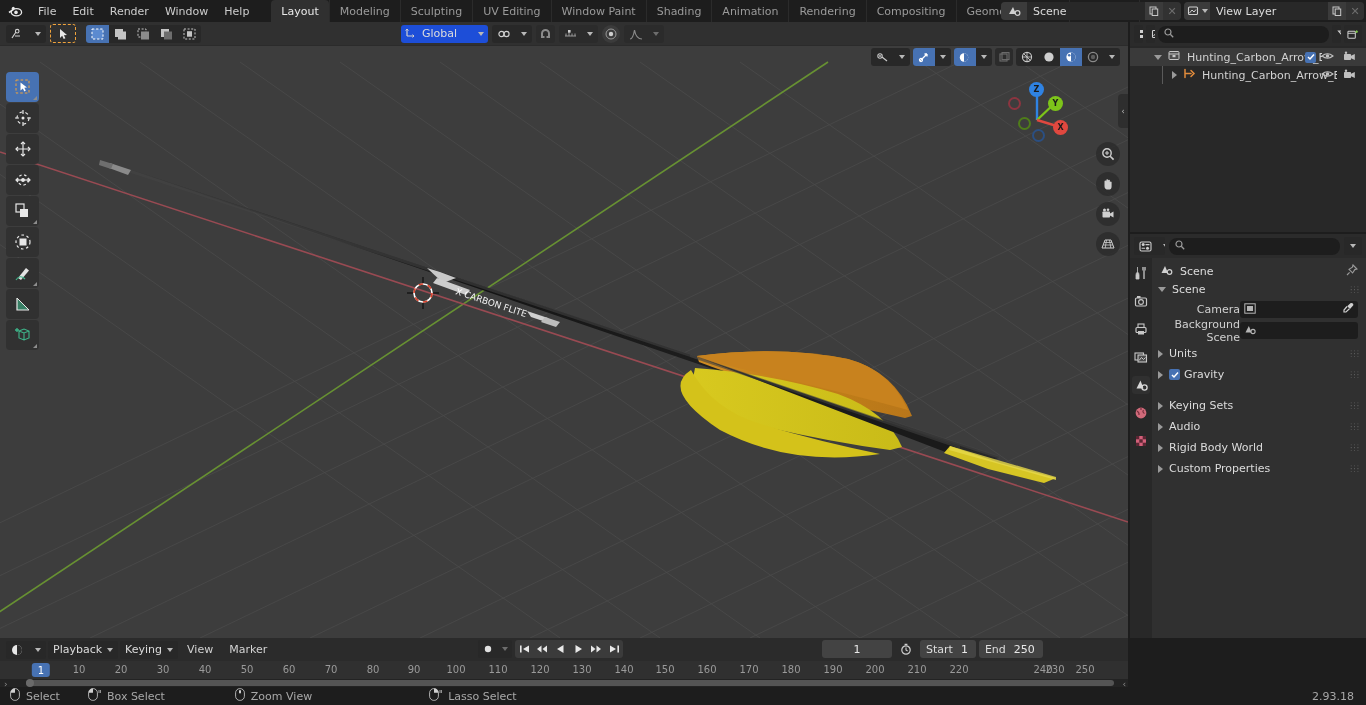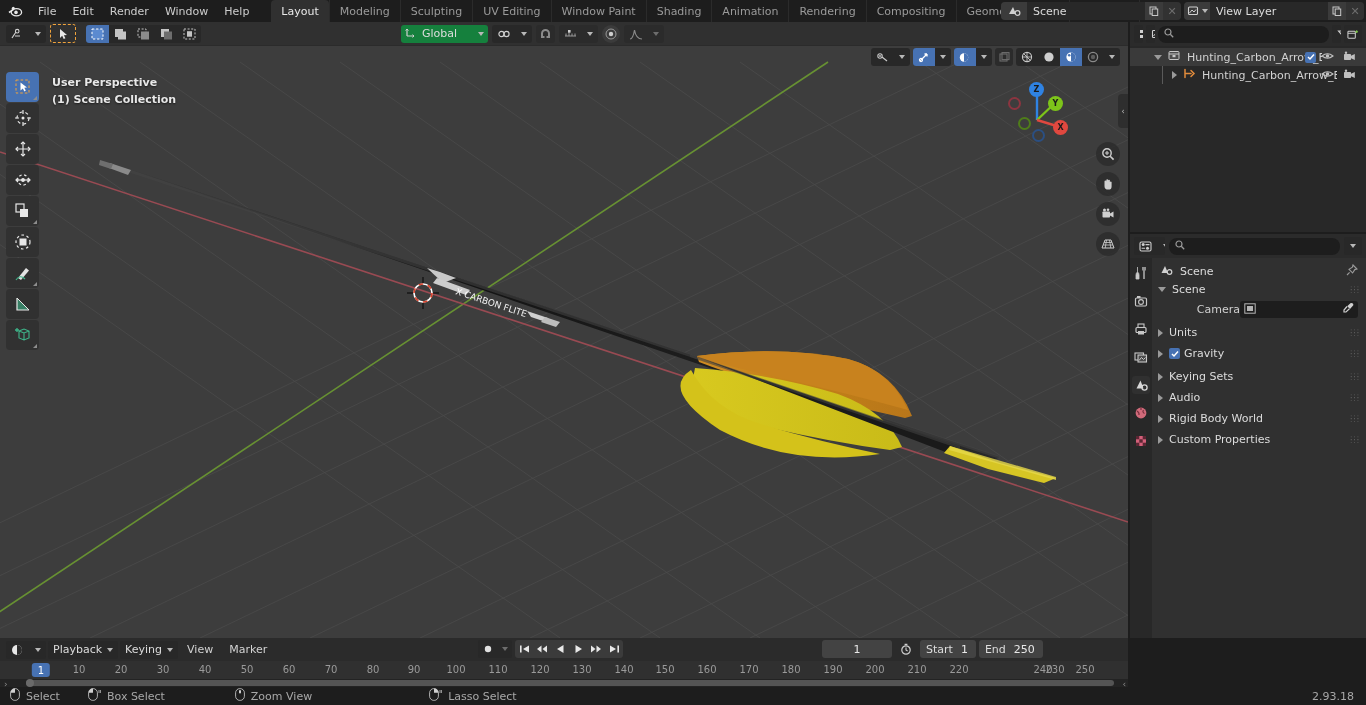--- a/index.html
+++ b/index.html
@@ -45,21 +45,21 @@
   .vp-header {
     position:absolute; left:0; top:0; width:1128px; height:24px;
     background:#2b2b2b; display:flex; align-items:center; padding-left:6px; gap:2px;
   }
   .mode-dd {
     height:18px; background:#282828; border-radius:3px; display:flex; align-items:center;
     padding:0 4px; gap:5px; color:#dcdcdc; font-size:11px; min-width:94px;
   }
   .hdr-menu { height:18px; padding:0 7px; display:flex; align-items:center; color:#d2d2d2; font-size:11px; border-radius:3px;}
   .orient-dd {
-    height:18px; background:#15803d; border-radius:3px; display:flex; align-items:center;
+    height:18px; background:#1d4ed8; border-radius:3px; display:flex; align-items:center;
     padding:0 4px; gap:5px; color:#dcdcdc; font-size:11px;
   }
   .hbtn { height:18px; min-width:18px; background:#282828; border-radius:3px; display:flex; align-items:center; justify-content:center; padding:0 3px;}
   .hbtn.off { background:#2b2b2b; }
   .hgrp { display:flex; align-items:center; background:#282828; border-radius:3px; overflow:hidden; height:18px;}
   .hgrp > div { height:18px; display:flex; align-items:center; justify-content:center; padding:0 5px;}
   .hgrp > div.on { background:#4772b3;}
   .arrow-dn { width:0;height:0;border-left:3px solid transparent;border-right:3px solid transparent;border-top:4px solid #b8b8b8;}
 
   .vp-overlay-text { position:absolute; left:52px; top:54px; color:#e8e8e8; font-size:11px; text-shadow:0 1px 2px #00000099;}
@@ -404,24 +404,20 @@
               <circle cx="6" cy="6" r="4.6" fill="none" stroke="#8a8a8a" stroke-width="1.3"></circle>
               <circle cx="6" cy="6" r="2.2" fill="#8a8a8a" opacity="0.55"></circle>
             </svg>
         </div>
         <div>
             <span class="arrow-dn"></span>
           </div>
       </div>
     </div>
 
-    <div class="vp-overlay-text">
-      <div>User Perspective</div>
-      <div>(1) Scene Collection</div>
-    </div>
 
     <div class="toolbar-left">
       <div class="tool active">
         <svg width="16" height="16" viewBox="0 0 16 16">
             <rect x="1" y="1" width="13" height="13" fill="none" stroke="#f0a33c" stroke-width="1" stroke-dasharray="2.6 2"></rect>
             <path d="M5.5 3.5 L5.5 11.5 L7.8 9.4 L9.4 12.4 L10.8 11.6 L9.3 8.8 L12 8.6 Z" fill="#fff"></path>
           </svg>
         <div class="corner"></div>
       </div>
       <div class="tool">
@@ -863,40 +859,51 @@
           </span>
           <span class="eyedrop">
             <svg width="12" height="12" viewBox="0 0 12 12">
                 <path d="M9.5 1 a1.8 1.8 0 0 1 1.6 2.6 L8 7 L5.2 4.2 L8.4 1.3 Z" fill="#cfcfcf"></path>
                 <path d="M5 4.5 L2 8 V10 H4 L7.4 6.8" fill="none" stroke="#cfcfcf" stroke-width="1.2"></path>
               </svg>
           </span>
         </span>
       </div>
 
+      <div class="prop-row">
+        <span class="prop-label">Background Scene</span>
+        <span class="prop-field">
+          <span>
+            <svg width="13" height="11" viewBox="0 0 13 11">
+                <path d="M1.5 8.5 L4.8 2 L7.6 8.5 Z" fill="#b5b5b5"></path>
+                <circle cx="9" cy="7.5" r="2.1" fill="none" stroke="#b5b5b5" stroke-width="1.1"></circle>
+              </svg>
+          </span>
+        </span>
+      </div>
 
 
       <div class="panel-head" style="margin-top:3px;">
         <span class="tri-r"></span>
         <span>Units</span>
         <span class="grip">:::<br>:::</span>
       </div>
 
       <div class="panel-head" style="margin-top:2px;">
         <span class="tri-r"></span>
         <span class="checkbox">
           <svg width="8" height="8" viewBox="0 0 8 8">
               <path d="M1 4 L3 6 L7 1.6" stroke="#fff" stroke-width="1.5" fill="none"></path>
             </svg>
         </span>
         <span style="margin-left:-2px;">Gravity</span>
         <span class="grip">:::<br>:::</span>
       </div>
 
-      <div class="panel-head" style="margin-top:4px;">
+      <div class="panel-head" style="margin-top:12px;">
         <span class="tri-r"></span>
         <span>Keying Sets</span>
         <span class="grip">:::<br>:::</span>
       </div>
 
       <div class="panel-head" style="margin-top:2px;">
         <span class="tri-r"></span>
         <span>Audio</span>
         <span class="grip">:::<br>:::</span>
       </div>

